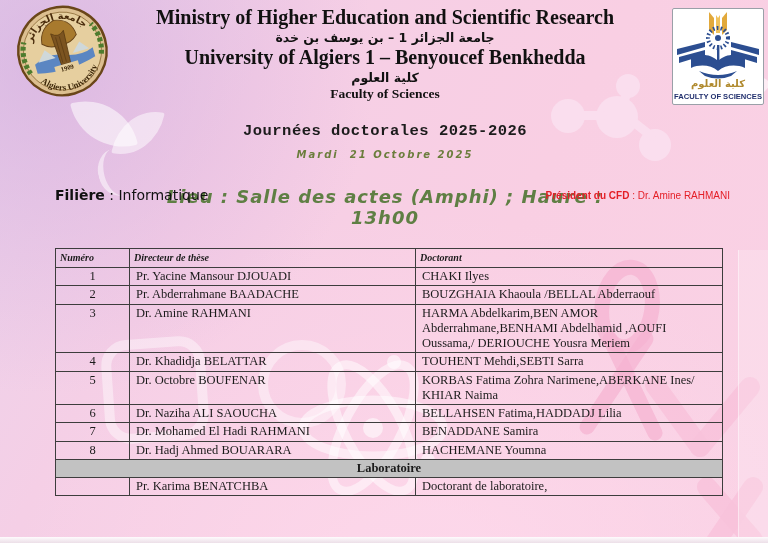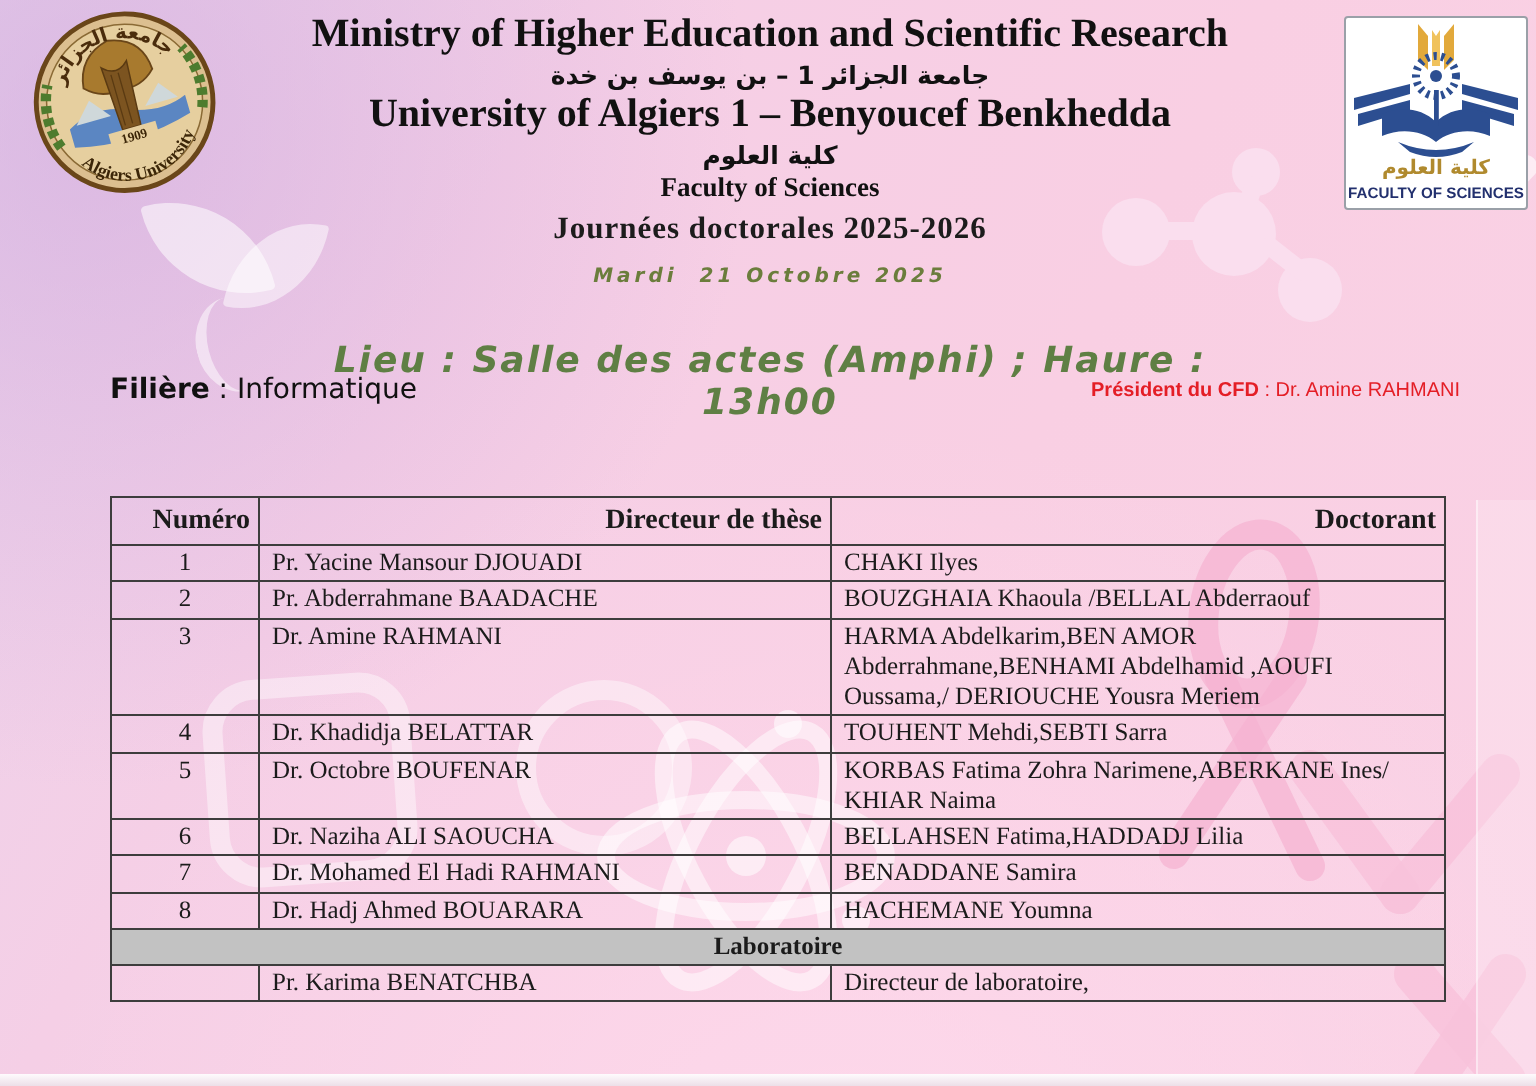--- a/index.html
+++ b/index.html
@@ -29,34 +29,34 @@
 
   
   .logo-left { left:16px; top:4px; transform:rotate(-16deg); }
   .logo-right { left:672px; top:8px; width:92px; height:97px; background:#fff; border:1px solid #9aa0a8; border-radius:2px; }
 
   
   .hdr { left:130px; top:6px; width:510px; text-align:center; color:#111; }
   .hdr .ar { font-family:"DejaVu Sans", sans-serif; font-weight:bold; font-size:12.5px; direction:rtl; margin-bottom:1px; }
   .hdr .en { font-family:"Liberation Serif", serif; font-weight:bold; font-size:20px; margin-bottom:1px; }
   .hdr .en-sm { font-size:13.5px; }
-  .event-title { font-family:Liberation Serif, serif; font-weight:bold; font-size:15.5px; color:#1c1c1c; margin-top:4px; letter-spacing:0.5px; }
+  .event-title { font-family:Liberation Mono, monospace; font-weight:bold; font-size:15.5px; color:#1c1c1c; margin-top:20px; letter-spacing:0.5px; }
   .event-date { font-family:"DejaVu Sans", sans-serif; font-weight:bold; font-style:italic; font-size:10px; color:#6b7d3c; margin-top:9px; letter-spacing:2px; white-space:pre; }
   .event-loc { font-family:"DejaVu Sans", sans-serif; font-weight:bold; font-style:italic; font-size:18px; color:#5f7f44; margin-top:26px; letter-spacing:1px; }
 
   .filiere { left:55px; top:187px; font-family:"DejaVu Sans", sans-serif; font-size:14px; color:#111; }
   .filiere b { font-weight:bold;margin-top:45px; }
   .president { left:420px; top:190px; width:310px; font-family:Liberation Sans, sans-serif; font-size:10px; color:#e41e26;text-align:right; }
   .president .lbl { font-weight:bold; }
 
   
   table.doc { position:absolute; left:55px; top:248px; width:667px; border-collapse:collapse; table-layout:fixed; font-family:"Liberation Serif", serif; font-size:12.5px; color:#1b1b1b; }
   table.doc col.c1 { width:74px; } table.doc col.c2 { width:286px; } table.doc col.c3 { width:307px; }
   table.doc th, table.doc td { border:1px solid #3d3d3d; padding:1px 6px; vertical-align:top; line-height:1.22; }
-  table.doc th { font-weight:bold; text-align:right; font-size:14px; padding:3px 4px; }
+  table.doc th { font-weight:bold; text-align:left; font-size:10px; padding:3px 4px;font-style:italic; }
   td.num { text-align:center; }
   td.pr70 { padding-right:72px;margin-left:48px; }
   td.pr60 { padding-right:58px; }
   td.lab { background:#c2c2c2; font-weight:bold; text-align:center; padding:0 4px 1px; }
 </style>
 </head>
 <body>
 
 <div id="page">
 
@@ -223,18 +223,18 @@
         <td class="num">8</td>
         <td>Dr. Hadj Ahmed BOUARARA</td>
         <td>HACHEMANE Youmna</td>
       </tr>
       <tr>
         <td class="lab" colspan="3">Laboratoire</td>
       </tr>
       <tr>
         <td class="num"></td>
         <td>Pr. Karima BENATCHBA</td>
-        <td>Directeur de laboratoire,</td>
+        <td>Doctorant de laboratoire,</td>
       </tr>
     </tbody>
   </table>
 
 </div>
 
 </body></html>

